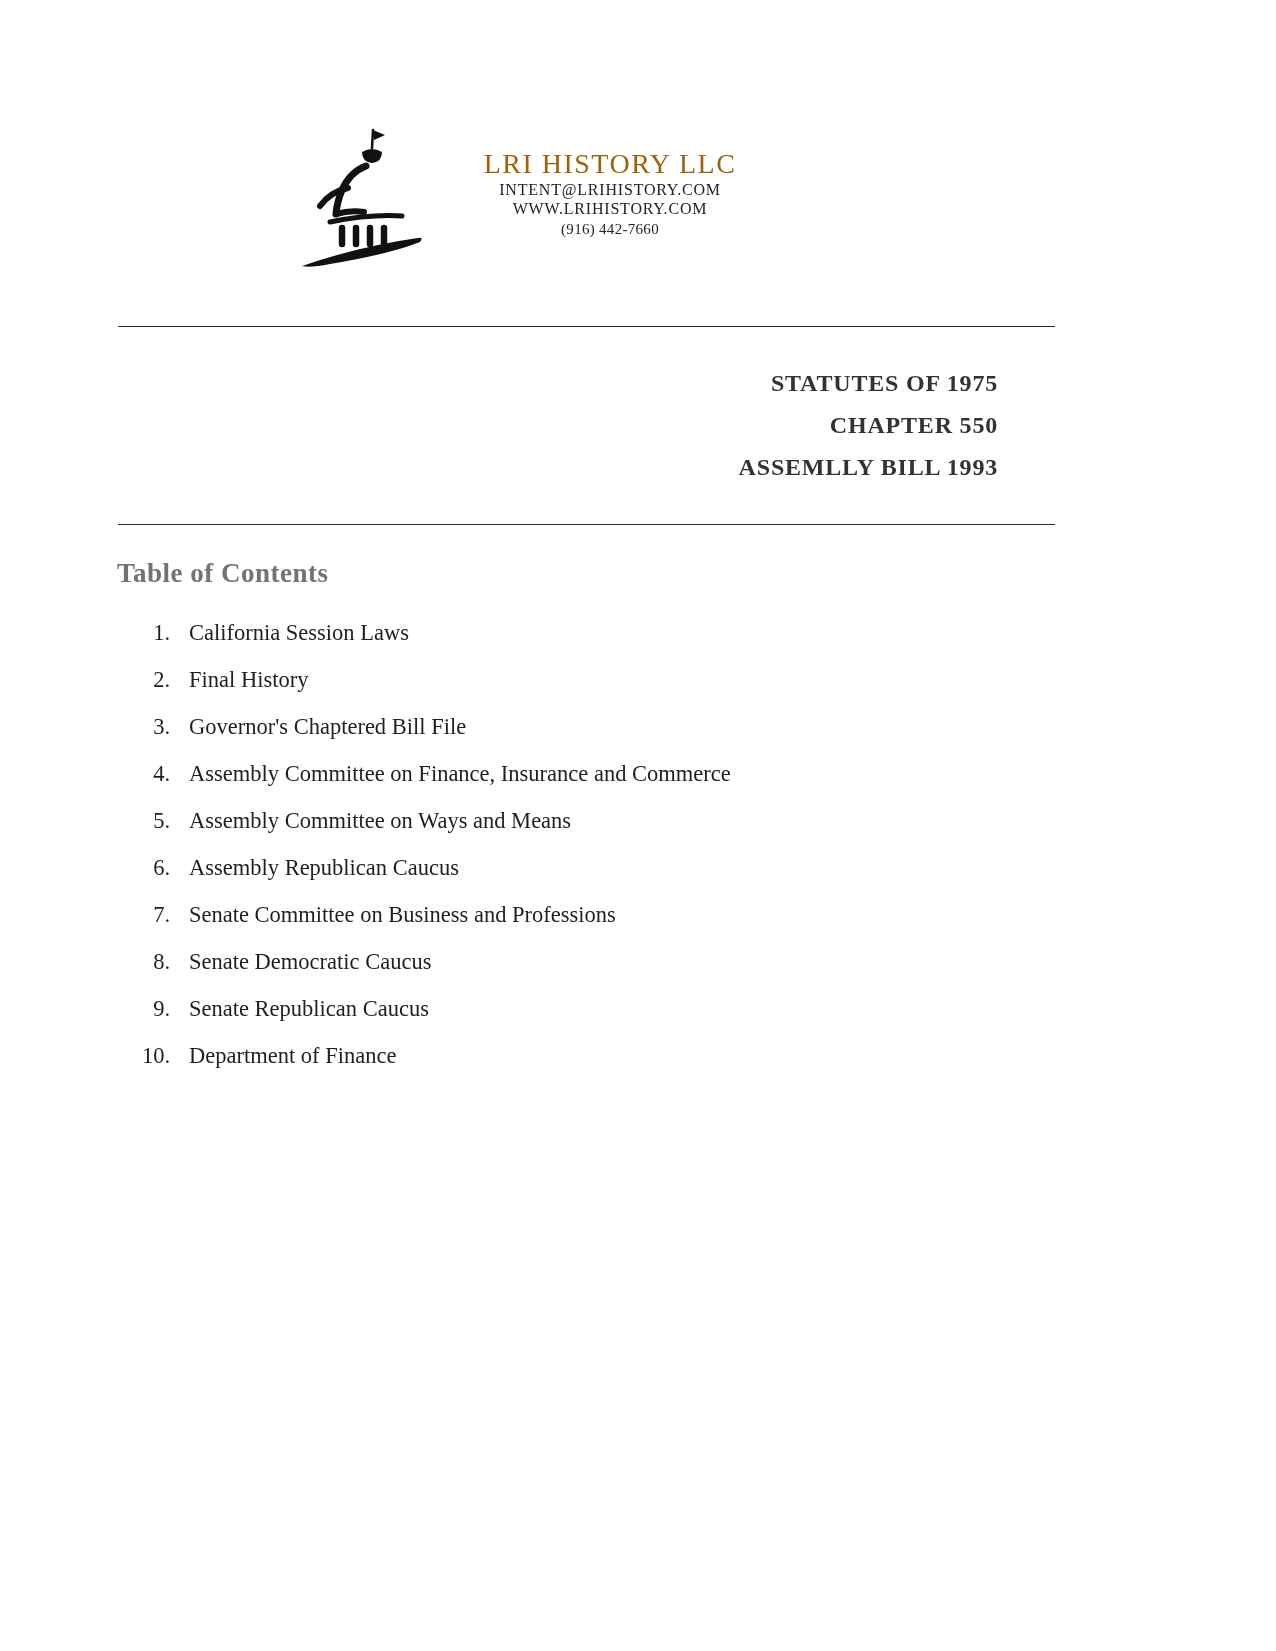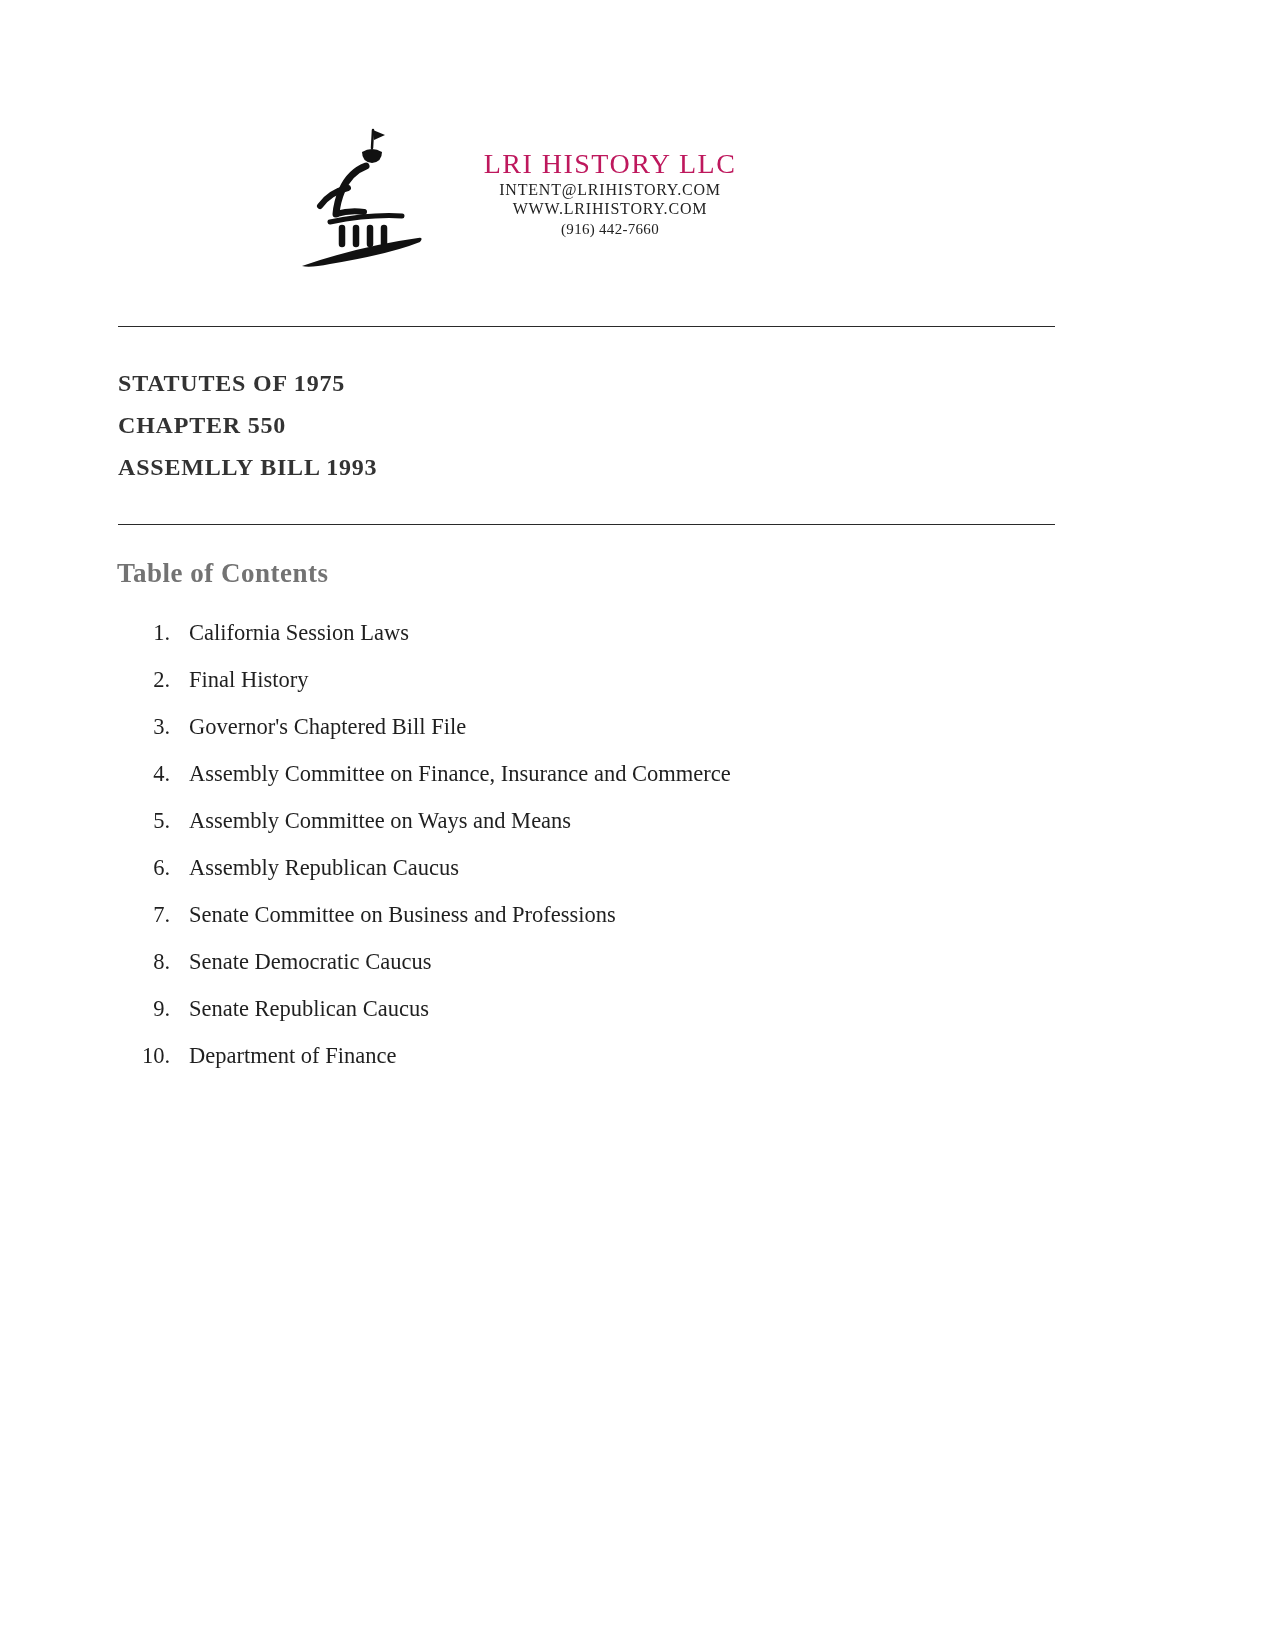--- a/index.html
+++ b/index.html
@@ -25,21 +25,21 @@
   .header-text {
     position: absolute;
     left: 440px;
     top: 148px;
     width: 340px;
     text-align: center;
   }
   .company-name {
     font-size: 28px;
     letter-spacing: 1.5px;
-    color: #be185d;
+    color: #a16207;
   }
   .contact-line {
     font-size: 16px;
     letter-spacing: 0.8px;
     color: #222222;
     margin-top: 1px;
   }
   .contact-line.phone {
     font-size: 15px;
     letter-spacing: 0.3px;
@@ -55,21 +55,21 @@
   }
   .rule-top { top: 326px; }
   .rule-bottom { top: 524px; }
 
   
   .title-block {
     position: absolute;
     left: 118px;
     top: 362px;
     width: 880px;
-    text-align: left;
+    text-align: right;
     font-weight: bold;
     color: #333333;
   }
   .title-line {
     font-size: 24px;
     letter-spacing: 0.8px;
     line-height: 42px;
   }
 
   

